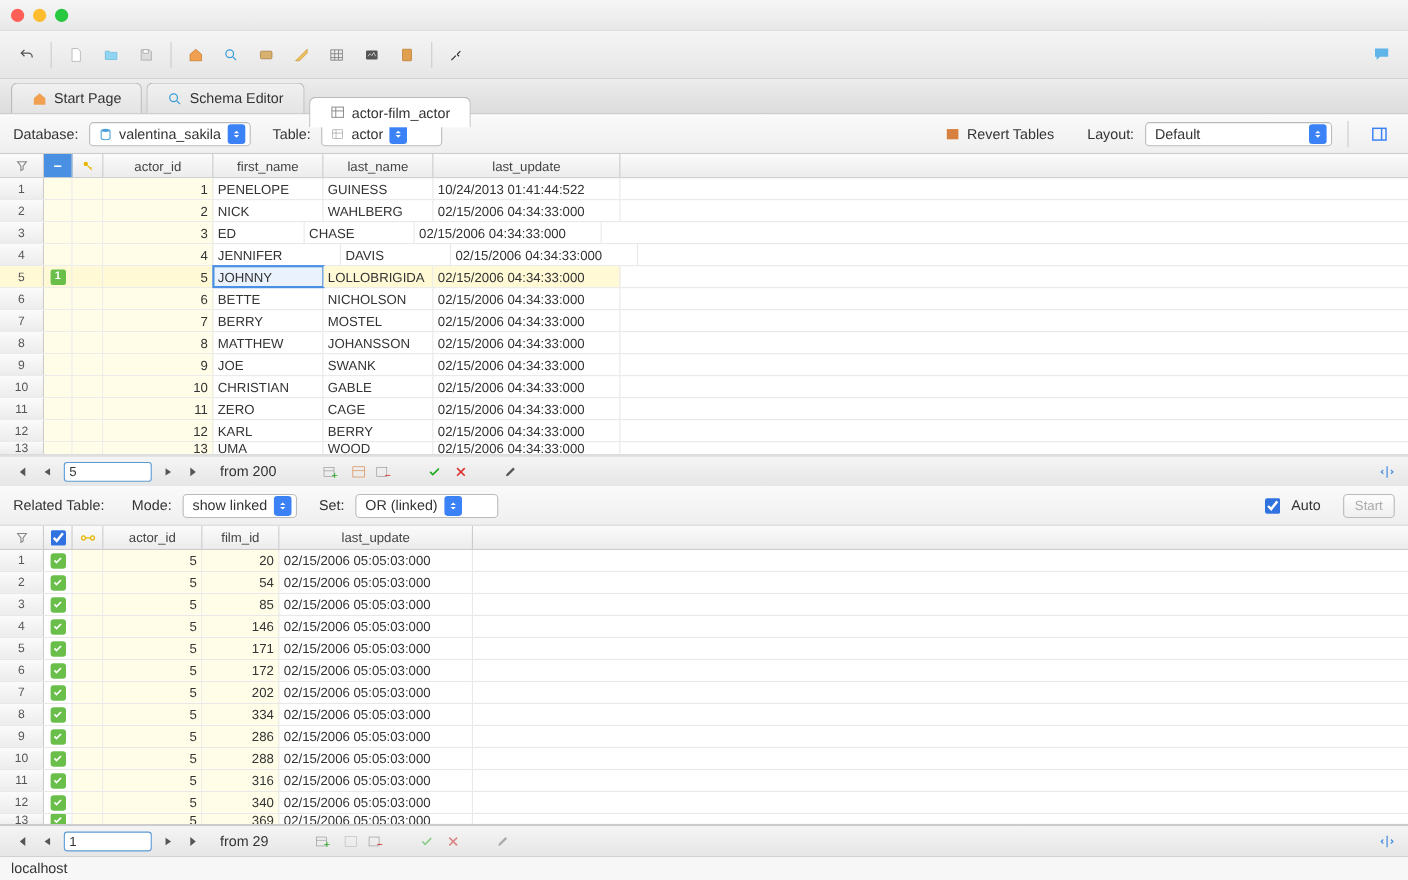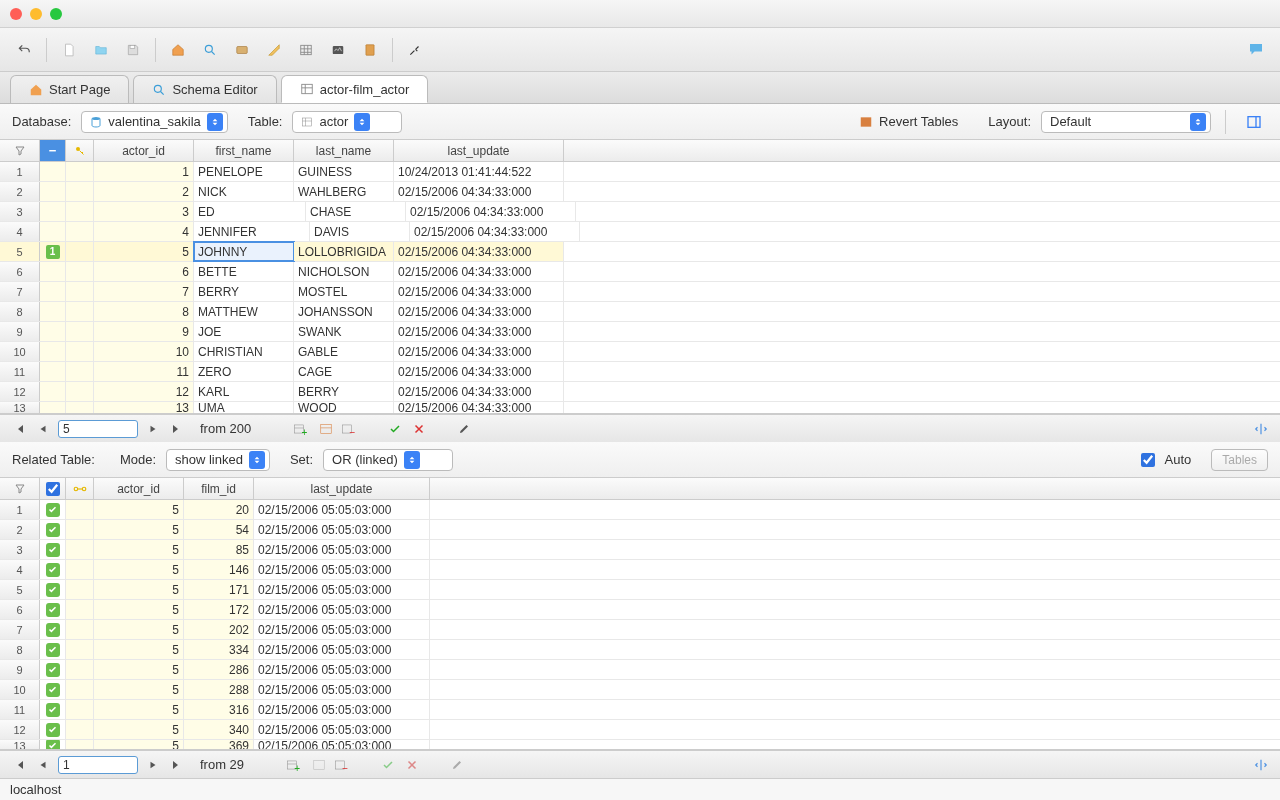--- a/index.html
+++ b/index.html
@@ -4,21 +4,21 @@
 <style>
 *{box-sizing:border-box;margin:0;padding:0;font-family:-apple-system,"Helvetica Neue",Arial,sans-serif;font-size:13px;color:#333}
 body{background:#fff;width:1280px;height:800px;overflow:hidden;display:flex;flex-direction:column}
 .titlebar{height:28px;background:linear-gradient(#f6f6f6,#e8e8e8);display:flex;align-items:center;padding:0 10px;gap:8px;border-bottom:1px solid #d0d0d0}
 .tl-dot{width:12px;height:12px;border-radius:50%}
 .toolbar{height:44px;background:linear-gradient(#f5f5f5,#e6e6e6);display:flex;align-items:center;padding:0 10px;gap:4px;border-bottom:1px solid #ccc}
 .tb-btn{width:28px;height:28px;border-radius:4px;display:flex;align-items:center;justify-content:center;cursor:pointer}
 .tb-sep{width:1px;height:24px;background:#ccc;margin:0 4px}
 .tabbar{height:32px;background:linear-gradient(#ececec,#dcdcdc);display:flex;align-items:flex-end;padding:0 10px;border-bottom:1px solid #bbb}
 .tab{height:28px;padding:0 18px;display:flex;align-items:center;gap:6px;border:1px solid #bbb;border-bottom:none;border-radius:6px 6px 0 0;background:linear-gradient(#f0f0f0,#e4e4e4);margin-right:4px;cursor:pointer;font-size:12px;color:#444}
-.tab.active{background:#fff;border-bottom:1px solid #fff;position:relative;top:0}
+.tab.active{background:#fff;border-bottom:1px solid #fff;position:relative;top:13px}
 .paramrow{height:36px;background:linear-gradient(#fafafa,#efefef);border-bottom:1px solid #ccc;display:flex;align-items:center;padding:0 12px;gap:10px;font-size:13px;color:#333}
 .select{height:22px;border:1px solid #bbb;border-radius:4px;background:#fff;display:flex;align-items:center;padding:0 4px 0 8px;gap:6px;font-size:12px;cursor:pointer}
 .sel-arrow{width:16px;height:18px;background:#3b82f6;border-radius:3px;display:flex;align-items:center;justify-content:center}
 .sel-arrow svg{width:8px;height:8px}
 .grid{flex:0 0 auto;overflow:hidden;border-bottom:1px solid #ccc;background:#fff;position:relative}
 .ghead{display:flex;height:22px;background:linear-gradient(#fbfbfb,#ececec);border-bottom:1px solid #ccc}
 .gh{border-right:1px solid #ccc;display:flex;align-items:center;justify-content:center;font-size:12px;color:#444;position:relative}
 .grow{display:flex;height:20px;border-bottom:1px solid #e8e8e8}
 .gc{border-right:1px solid #e8e8e8;padding:0 4px;display:flex;align-items:center;font-size:12px;overflow:hidden;white-space:nowrap}
 .gc.num{justify-content:flex-end}
@@ -239,21 +239,21 @@
         <div class="gc num yellow" style="width:100px">2</div>
         <div class="gc" style="width:100px">NICK</div>
         <div class="gc" style="width:100px">WAHLBERG</div>
         <div class="gc" style="width:170px">02/15/2006 04:34:33:000</div>
       </div>
       <div class="grow">
         <div class="gc rownum" style="width:40px">3</div>
         <div class="gc" style="width:26px;justify-content:center;background:#fffde7"></div>
         <div class="gc yellow" style="width:28px"></div>
         <div class="gc num yellow" style="width:100px">3</div>
-        <div class="gc" style="width:112px">ED</div>
+        <div class="gc" style="width:83px">ED</div>
         <div class="gc" style="width:100px">CHASE</div>
         <div class="gc" style="width:170px">02/15/2006 04:34:33:000</div>
       </div>
       <div class="grow">
         <div class="gc rownum" style="width:40px">4</div>
         <div class="gc" style="width:26px;justify-content:center;background:#fffde7"></div>
         <div class="gc yellow" style="width:28px"></div>
         <div class="gc num yellow" style="width:100px">4</div>
         <div class="gc" style="width:116px">JENNIFER</div>
         <div class="gc" style="width:100px">DAVIS</div>
@@ -434,21 +434,21 @@
     <span>OR (linked)</span>
     <div class="sel-arrow">
         <svg viewBox="0 0 10 10" fill="#fff">
           <path d="M2 4l3-3 3 3M2 6l3 3 3-3"></path>
         </svg>
       </div>
   </div>
   <div class="spacer"></div>
   <input type="checkbox" class="blue-check" checked="" style="">
   <span>Auto</span>
-  <button class="link-btn" style="margin-left:10px;color:#aaa">Tables</button>
+  <button class="link-btn" style="margin-left:10px;color:#aaa">Start</button>
 </div>
 
 <div class="grid" style="flex:1">
   <div class="ghead">
     <div class="gh" style="width:40px">
         <svg width="12" height="12" viewBox="0 0 24 24" fill="none" stroke="#888" stroke-width="2">
           <path d="M4 4h16l-6 8v6l-4 2v-8z"></path>
         </svg>
       </div>
     <div class="gh" style="width:26px">

